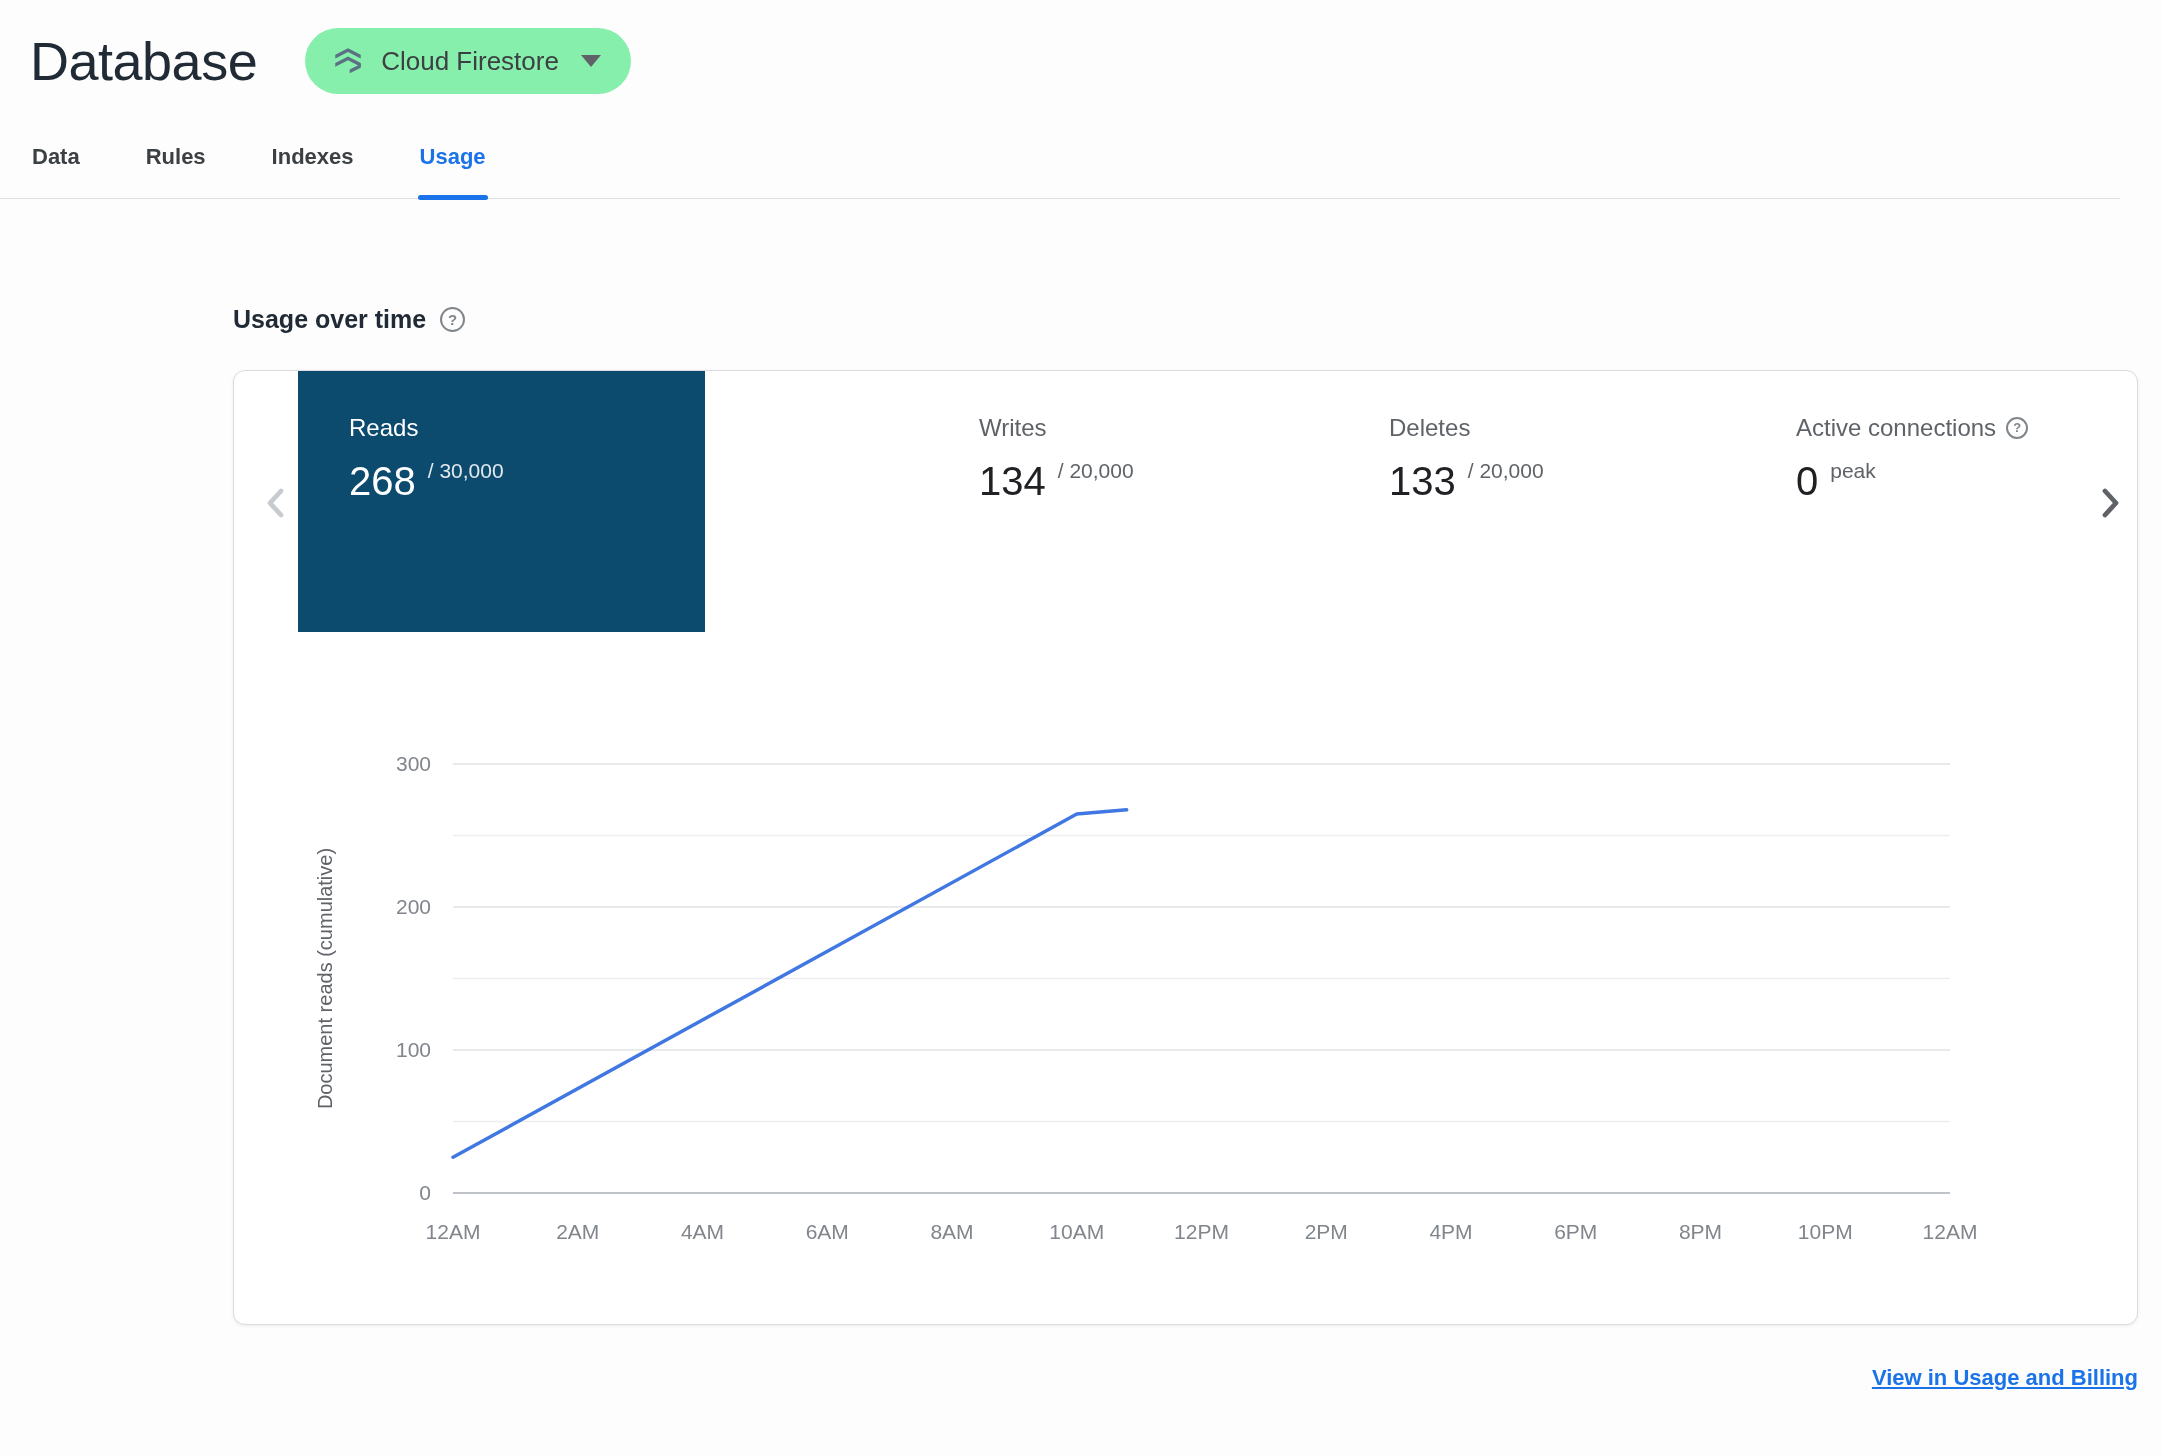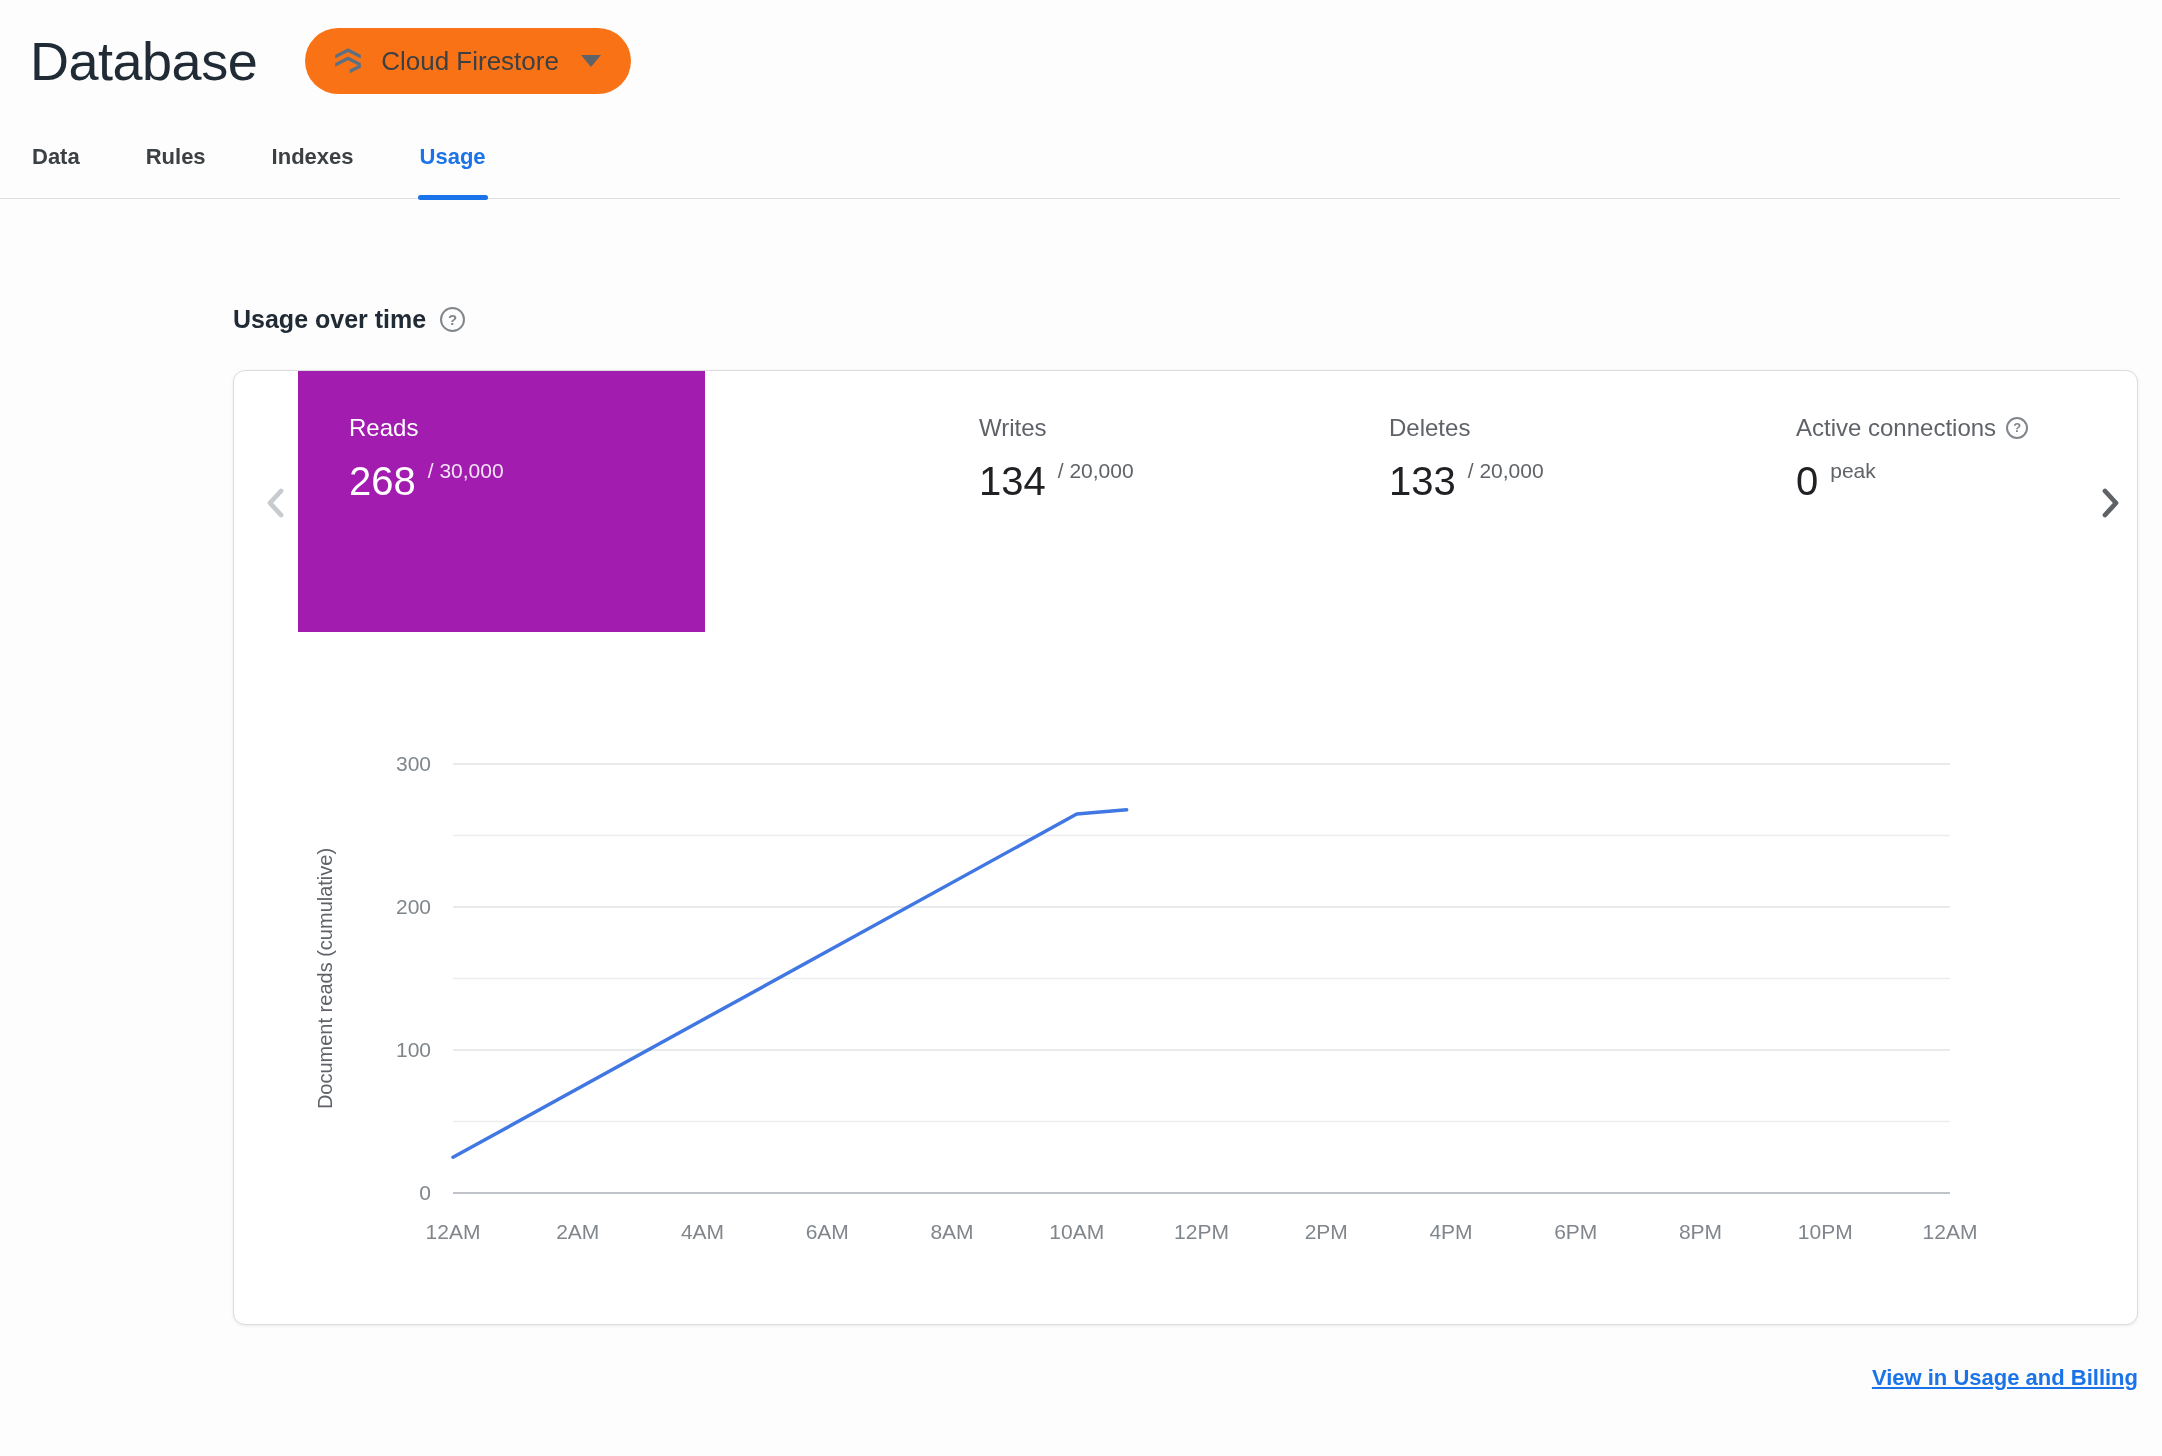--- a/index.html
+++ b/index.html
@@ -8,21 +8,21 @@
     font-family:"Liberation Sans","DejaVu Sans",sans-serif;
     background:#fdfdfd; color:#202124; overflow:hidden;
   }
   .page { width:2120px; height:1456px; position:relative; }
 
   
   .header { display:flex; align-items:center; gap:48px; padding:26px 30px 0 30px; height:96px; }
   .page-title { font-size:54px; font-weight:400; color:#212b36; letter-spacing:-0.5px; }
   .product-pill {
     display:flex; align-items:center; gap:16px; height:66px; padding:0 30px 0 26px;
-    background:#f97316; border:none; border-radius:33px; cursor:pointer;
+    background:#86efac; border:none; border-radius:33px; cursor:pointer;
     font-family:inherit; font-size:26px; color:#3c4043;
   }
   .product-pill .caret { margin-left:6px; }
   .caret { width:0; height:0; border-left:10px solid transparent; border-right:10px solid transparent; border-top:12px solid #5f6368; display:inline-block; }
 
   
   .tabs { display:flex; gap:62px; padding:0 30px; margin-top:42px; border-bottom:1px solid #e0e0e0; }
   .tab { position:relative; font-size:22px; font-weight:700; color:#3c4043; padding:6px 2px 28px 2px; cursor:pointer; background:none; border:none; font-family:inherit; }
   .tab.active { color:#1a73e8; }
   .tab.active::after { content:""; position:absolute; left:0; right:0; bottom:-2px; height:5px; border-radius:3px; background:#1a73e8; }
@@ -51,21 +51,21 @@
   }
   .chart { position:absolute; inset:0; z-index:0; font-family:inherit; }
 
   .metric { position:absolute; top:0; z-index:1; padding-top:42px; }
   .metric-label { font-size:24px; color:#5f6368; display:flex; align-items:center; gap:10px; line-height:30px; }
   .metric-values { margin-top:16px; display:flex; align-items:flex-start; gap:12px; }
   .metric-value { font-size:40px; font-weight:400; color:#202124; }
   .metric-quota { font-size:21px; color:#5f6368; }
 
   .metric.selected {
-    left:64px; width:407px; height:261px; background:#a21caf; color:#fff;
+    left:64px; width:407px; height:261px; background:#0c4a6e; color:#fff;
     padding:42px 0 0 51px; cursor:pointer;
   }
   .metric.selected .metric-label { color:#fff; }
   .metric.selected .metric-value { color:#fff; }
   .metric.selected .metric-quota { color:rgba(255,255,255,0.88); }
 
   .metric.m-writes { left:745px; }
   .metric.m-deletes { left:1155px; }
   .metric.m-connections { left:1562px; }
 

